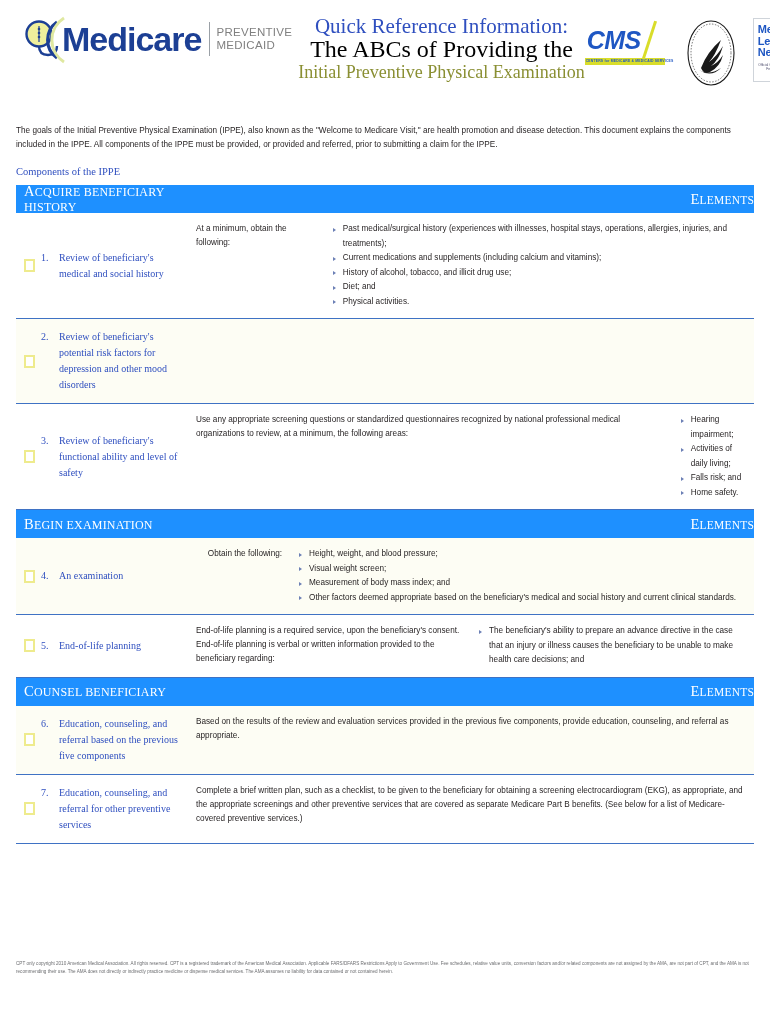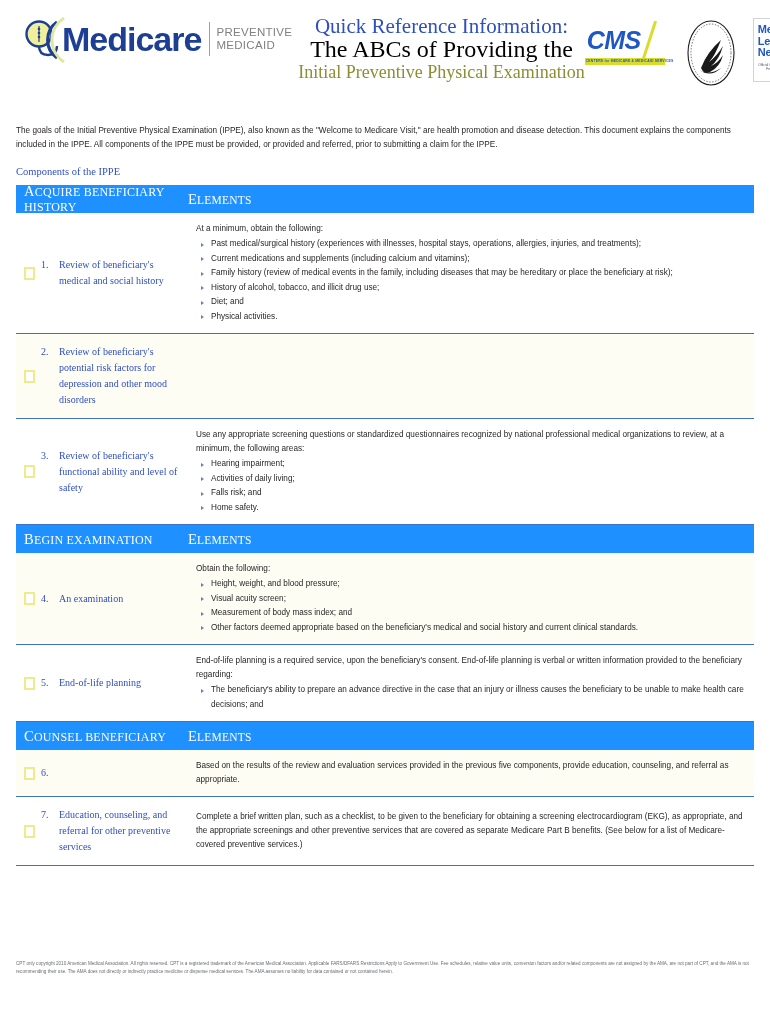--- a/index.html
+++ b/index.html
@@ -46,20 +46,21 @@
   
   .intro{padding:6px 16px 0 16px;}
   .intro p{margin:0;font-size:8.2px;line-height:14px;color:#231f20;text-align:left;}
   .comp-head{margin:14px 0 8px 0;font-family:"Liberation Serif",serif;font-size:10.5px;color:#2f4fbf;font-weight:400;}
 
   
   .tbl{margin:0 16px;}
   .band{
     background:#1e90ff;color:#ffffff;height:28px;display:flex;align-items:center;
     font-family:"Liberation Serif",serif;
+    justify-content:space-between;
   }
   .band .c1{width:172px;padding-left:8px;box-sizing:border-box;font-size:12px;letter-spacing:.2px;}
   .band .c2{font-size:11.5px;letter-spacing:.2px;}
   .sc{font-size:14.5px;}
 
   .row{display:flex;align-items:stretch;border-bottom:1.3px solid #3f72c4;}
   .row.alt{background:#fdfdf4;}
   .row .left{
     width:172px;flex:0 0 172px;box-sizing:border-box;
     padding:10px 6px 10px 8px;display:flex;align-items:center;gap:6px;
@@ -69,21 +70,21 @@
     align-self:center;
   }
   .lnum{
     font-family:"Liberation Serif",serif;font-size:10px;color:#2f4fbf;line-height:16px;
     display:flex;gap:6px;
   }
   .lnum .n{flex:0 0 12px;}
   .lnum .t{flex:1;}
   .row .right{
     flex:1;box-sizing:border-box;padding:9px 6px 9px 8px;
-    font-size:8.2px;line-height:14px;color:#231f20;display:flex;flex-direction:column;justify-content:center;
+    font-size:8.2px;line-height:14px;color:#231f20;display:flex;flex-direction:row;justify-content:center;gap:12px;
   }
   .lead{margin:0 0 1px 0;}
   ul.blist{list-style:none;margin:0;padding:0;}
   ul.blist li{position:relative;padding-left:15px;line-height:14.5px;}
   ul.blist li:before{
     content:"";position:absolute;left:5px;top:5.5px;
     width:0;height:0;border-left:3px solid #6b7fb5;border-top:2px solid transparent;border-bottom:2px solid transparent;
   }
   .para{margin:0;}
 
@@ -172,21 +173,20 @@
           <div class="lnum">
             <span class="n">1.</span>
             <span class="t">Review of beneficiary's medical and social history</span>
           </div>
         </div>
         <div class="right">
           <p class="lead">At a minimum, obtain the following:</p>
           <ul class="blist">
             <li>Past medical/surgical history (experiences with illnesses, hospital stays, operations, allergies, injuries, and treatments);</li>
             <li>Current medications and supplements (including calcium and vitamins);</li>
-            <li>Family history (review of medical events in the family, including diseases that may be hereditary or place the beneficiary at risk);</li>
             <li>History of alcohol, tobacco, and illicit drug use;</li>
             <li>Diet; and</li>
             <li>Physical activities.</li>
           </ul>
         </div>
       </div>
       <div class="row alt">
         <div class="left">
           <span class="chk"></span>
           <div class="lnum">
@@ -222,21 +222,21 @@
           <span class="chk"></span>
           <div class="lnum">
             <span class="n">4.</span>
             <span class="t">An examination</span>
           </div>
         </div>
         <div class="right">
           <p class="lead">Obtain the following:</p>
           <ul class="blist">
             <li>Height, weight, and blood pressure;</li>
-            <li>Visual acuity screen;</li>
+            <li>Visual weight screen;</li>
             <li>Measurement of body mass index; and</li>
             <li>Other factors deemed appropriate based on the beneficiary's medical and social history and current clinical standards.</li>
           </ul>
         </div>
       </div>
       <div class="row">
         <div class="left">
           <span class="chk"></span>
           <div class="lnum">
             <span class="n">5.</span>
@@ -252,20 +252,21 @@
       </div>
       <div class="band">
         <div class="c1"><span class="sc">C</span>OUNSEL BENEFICIARY</div>
         <div class="c2"><span class="sc">E</span>LEMENTS</div>
       </div>
       <div class="row alt">
         <div class="left">
           <span class="chk"></span>
           <div class="lnum">
             <span class="n">6.</span>
+            <span class="t">Education, counseling, and referral based on the previous five components</span>
           </div>
         </div>
         <div class="right">
           <p class="para">Based on the results of the review and evaluation services provided in the previous five components, provide education, counseling, and referral as appropriate.</p>
         </div>
       </div>
       <div class="row">
         <div class="left">
           <span class="chk"></span>
           <div class="lnum">

